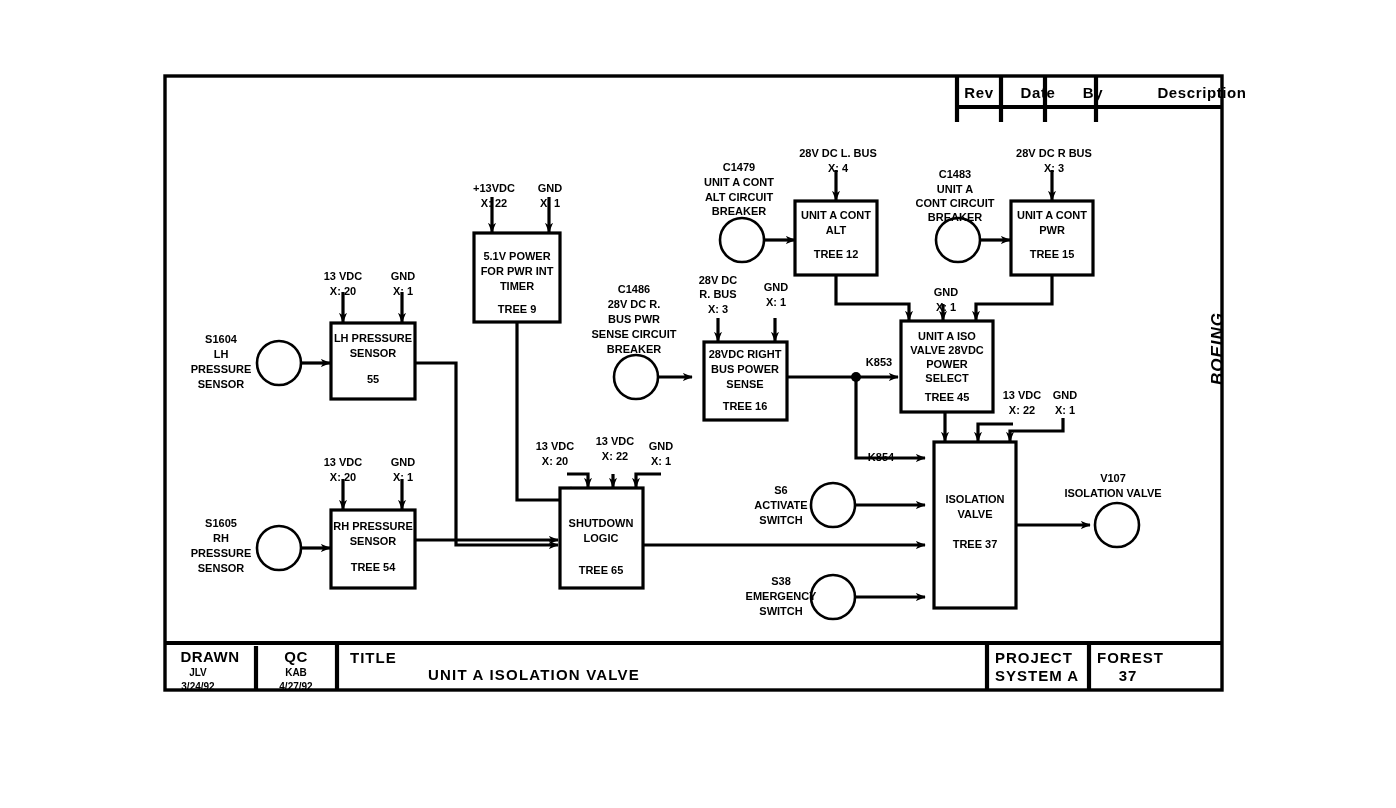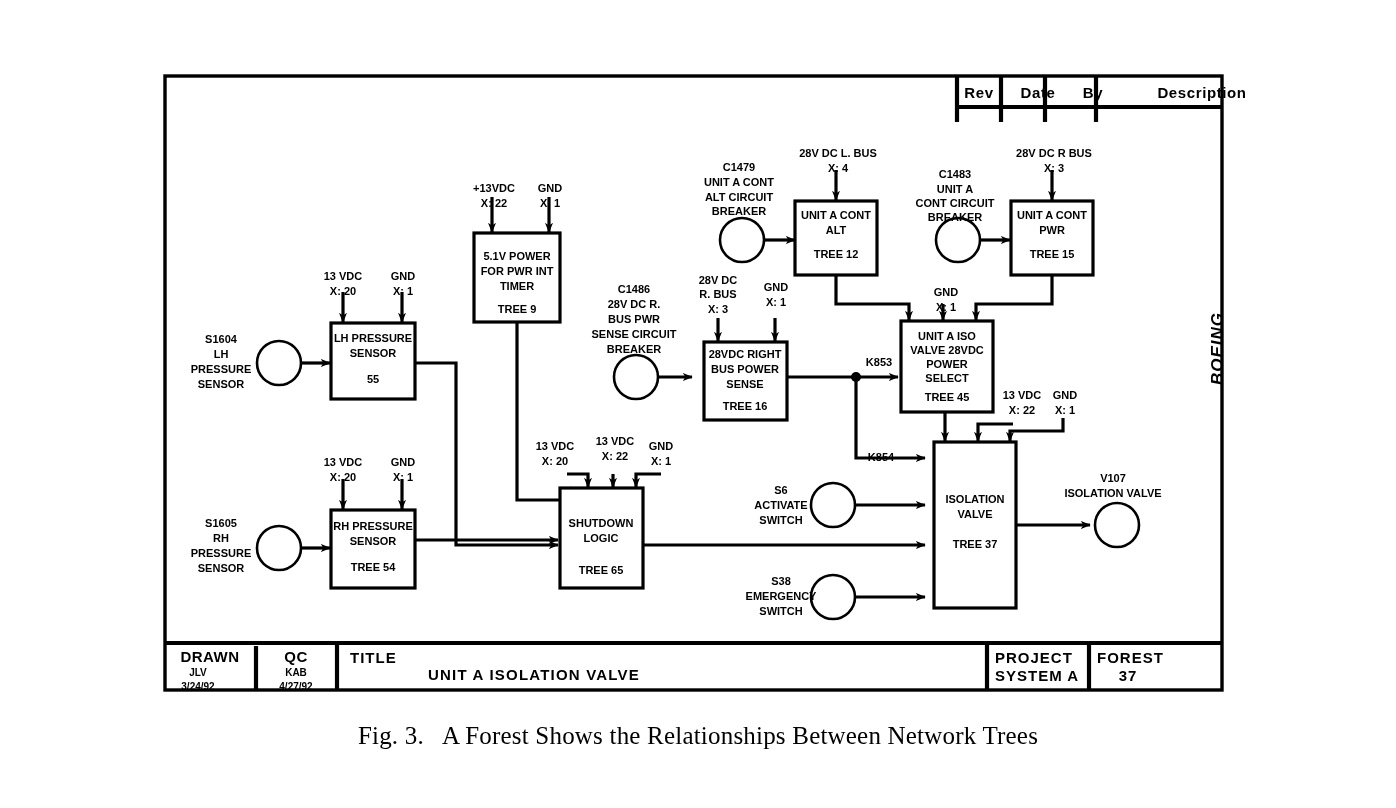--- a/index.html
+++ b/index.html
@@ -413,17 +413,14 @@
       <text class="tb-text tb-title" x="995" y="663" text-anchor="start">PROJECT</text>
       <text class="tb-text tb-title" x="995" y="681" text-anchor="start">SYSTEM A</text>
 
       <text class="tb-text tb-title" x="1097" y="663" text-anchor="start">FOREST</text>
       <text class="tb-text tb-title" x="1128" y="681" text-anchor="middle">37</text>
     </g>
   </svg>
 
   <div class="boeing">BOEING</div>
 
-  <div class="caption">
-    <span class="figno">Fig. 3.</span><span>A Forest Shows the Relationships Between Network Trees</span>
-  </div>
 
 </div>
 
 </body></html>

